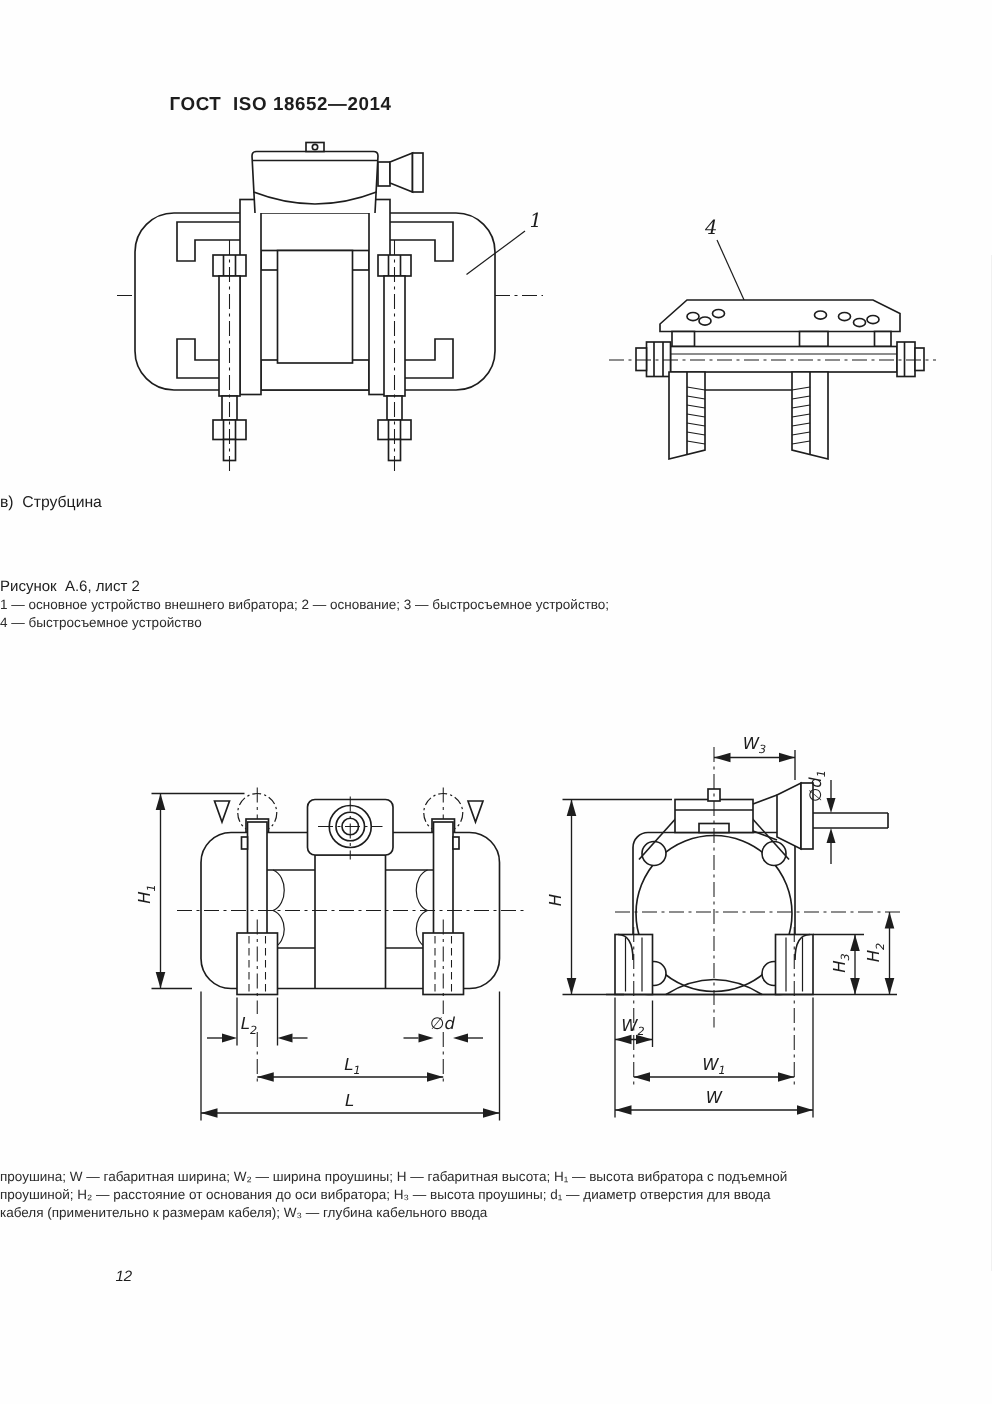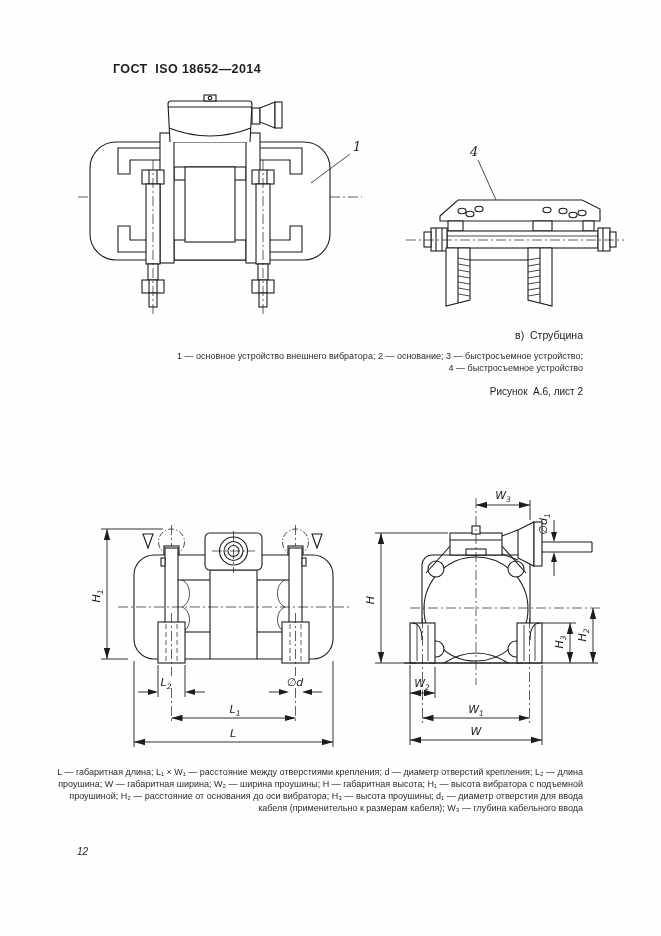--- a/index.html
+++ b/index.html
@@ -1,22 +1,22 @@
 <!DOCTYPE html>
 <html><head>
 <meta charset="utf-8">
 <style>
   html,body{margin:0;padding:0;background:#e8e8e8;}
   .page{position:relative;width:661px;height:936px;background:#fefefe;overflow:hidden;
         font-family:"Liberation Sans","DejaVu Sans",sans-serif;color:#1d1d1d;}
   .abs{position:absolute;}
   .header{left:77px;top:62px;font-size:12.5px;font-weight:bold;letter-spacing:.4px;padding-left:36px;}
-  .center-line{left:0;width:583px;text-align:right;white-space:nowrap;}
+  .center-line{left:0;width:583px;text-align:left;white-space:nowrap;}
   .subcaption{top:329px;font-size:10.5px;}
-  .legend-a6{font-size:9px;color:#2b2b2b;}
+  .legend-a6{font-size:9px;color:#2b2b2b;margin-top:47px;}
   .cap{font-size:10px;}
   .legend-a7{font-size:9px;color:#2b2b2b;font-family:"Liberation Sans","DejaVu Sans",sans-serif;}
   .pagenum{left:77px;top:846px;font-size:10px;font-style:italic;}
   svg{position:absolute;}
   svg .ln{stroke:#1d1d1d;fill:none;stroke-width:1.1;}
   svg .wf{fill:#fff;}
   svg .thin{stroke-width:.8;}
   svg .cl{stroke:#1d1d1d;fill:none;stroke-width:.7;stroke-dasharray:10 3 2 3;}
   svg .dsh{stroke:#1d1d1d;fill:none;stroke-width:.7;stroke-dasharray:5 3;}
   svg .ph{stroke:#1d1d1d;fill:none;stroke-width:.8;stroke-dasharray:6 2 1.5 2;}
@@ -286,20 +286,19 @@
 
       <line class="dim" x1="352.5" y1="238" x2="459.5" y2="238" marker-start="url(#ar3)" marker-end="url(#ar3)"></line>
       <text class="dimt" x="406" y="233" text-anchor="middle"><tspan>W</tspan><tspan class="sub" dy="3">1</tspan></text>
 
       <line class="dim" x1="472" y1="185" x2="472" y2="265"></line>
       <line class="dim" x1="340" y1="260" x2="472" y2="260" marker-start="url(#ar3)" marker-end="url(#ar3)"></line>
       <text class="dimt" x="406" y="255" text-anchor="middle"><tspan>W</tspan><tspan class="sub" dy="3"></tspan></text>
     </g>
   </svg>
 
-  <div class="abs center-line legend-a7" style="top:767px;">L — габаритная длина; L₁ × W₁ — расстояние между отверстиями крепления; d — диаметр отверстий крепления; L₂ — длина</div>
   <div class="abs center-line legend-a7" style="top:779px;">проушина; W — габаритная ширина; W₂ — ширина проушины; H — габаритная высота; H₁ — высота вибратора с подъемной</div>
   <div class="abs center-line legend-a7" style="top:791px;">проушиной; H₂ — расстояние от основания до оси вибратора; H₃ — высота проушины; d₁ — диаметр отверстия для ввода</div>
   <div class="abs center-line legend-a7" style="top:803px;">кабеля (применительно к размерам кабеля); W₃ — глубина кабельного ввода</div>
 
   <div class="abs pagenum">12</div>
 
 </div>
 
 </body></html>

